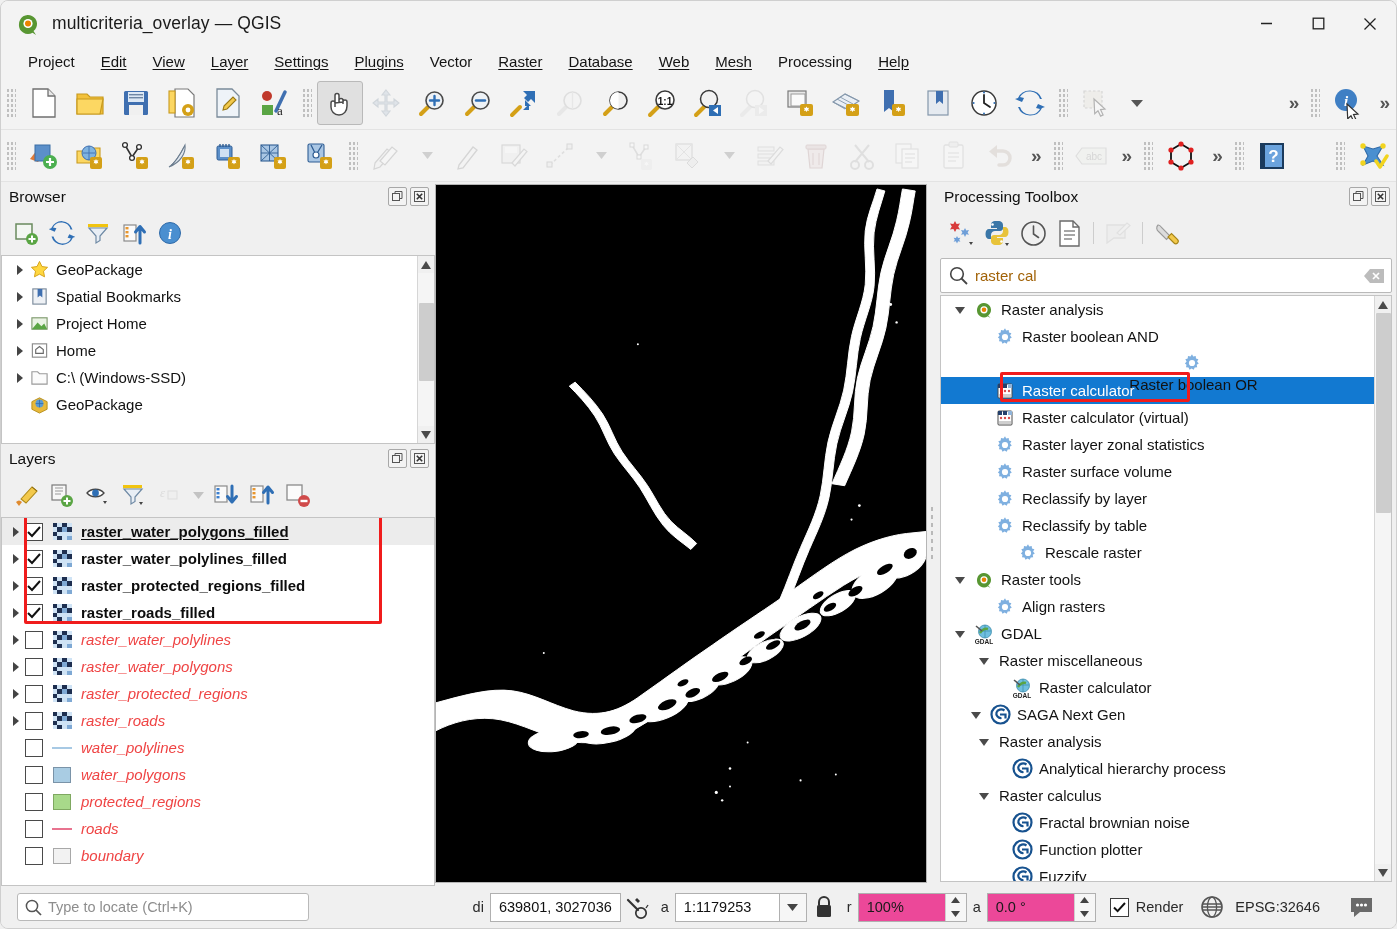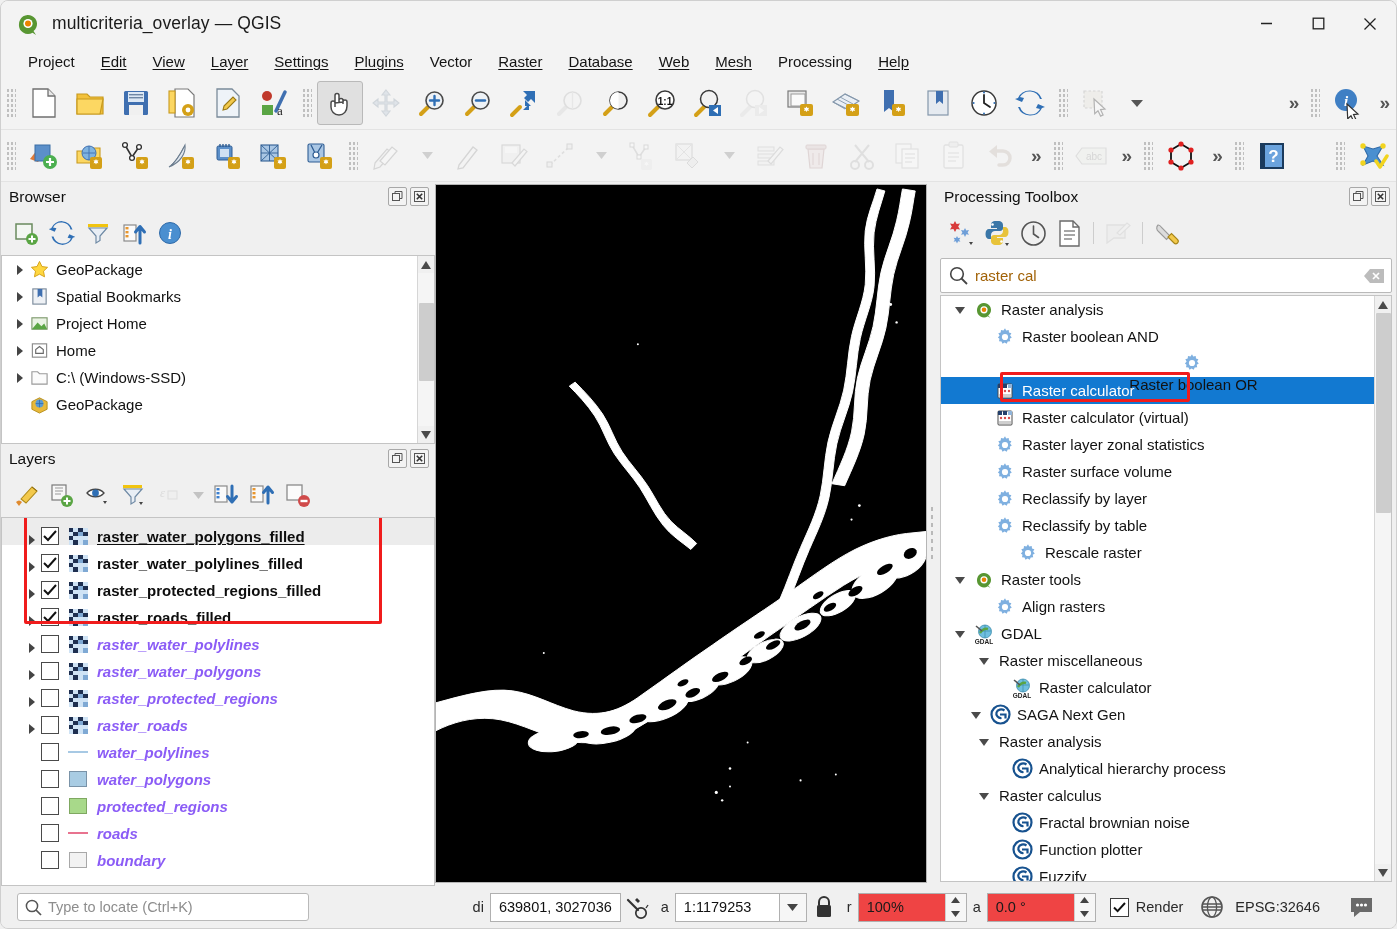--- a/index.html
+++ b/index.html
@@ -74,31 +74,31 @@
 
   
   .vsb { width:17px; flex:0 0 17px; background:#f0f0f0; border-left:1px solid #d6d6d6;
          display:flex; flex-direction:column; align-items:center; }
   .vsb-arrow { width:17px; height:17px; display:flex; align-items:center; justify-content:center;
                background:#f0f0f0; }
   .vsb-track { flex:1 1 auto; width:17px; position:relative; background:#f5f5f5; }
   .vsb-thumb { position:absolute; left:1px; width:15px; background:#cdcdcd; border-radius:1px; }
 
   
-  .lrow { display:flex; align-items:flex-end; height:27px; padding-left:20px; white-space:nowrap; }
+  .lrow { display:flex; align-items:center; height:27px; padding-left:4px; white-space:nowrap; }
   .lrow.sel { background:#ececec; }
   .chk { width:18px; height:18px; flex:0 0 18px; border:1px solid #4a4a4a; background:#fff;
          margin-right:8px; display:flex; align-items:center; justify-content:center; }
   .chk svg { display:block; }
   .lsym { width:22px; flex:0 0 22px; height:18px; margin-right:8px;
           display:flex; align-items:center; justify-content:center; }
   .llbl { font-size:15px; }
   .llbl.on { font-weight:bold; color:#0d0d0d; }
   .llbl.on.act { text-decoration:underline; text-underline-offset:2px; }
-  .llbl.off { font-style:italic; color:#8b5cf6; font-weight:bold; }
+  .llbl.off { font-style:italic; color:#ef4444; font-weight:normal; }
 
   .hl-box { position:absolute; border:3px solid #f01c1c; border-radius:2px; pointer-events:none; }
 
   
   .rsym { width:19px; height:17px; display:grid; grid-template-columns:repeat(4,1fr);
           grid-template-rows:repeat(4,1fr); }
   .rsym i { display:block; }
 
   
   .canvas-wrap { flex:1 1 auto; min-width:0; display:flex; flex-direction:column;
@@ -130,21 +130,21 @@
                background:#f0f0f0; padding:0 8px; gap:0; }
   .locate { width:292px; flex:0 0 292px; height:28px; display:flex; align-items:center;
             border:1px solid #b9b9b9; background:#fff; border-radius:3px; margin-left:8px; }
   .locate .li { width:30px; flex:0 0 30px; display:flex; align-items:center; justify-content:center; }
   .locate input { border:none; outline:none; flex:1 1 auto; font-size:14.5px;
                   font-family:"Liberation Sans",sans-serif; color:#111; background:transparent; }
   .locate input::placeholder { color:#8d8d8d; }
   .sb-lbl { font-size:14.5px; color:#2a2a2a; padding:0 6px; white-space:nowrap; }
   .sb-field { height:29px; border:1px solid #b0b0b0; background:#fff; display:flex;
               align-items:center; padding:0 8px; font-size:14.5px; color:#111; }
-  .sb-spin { height:29px; border:1px solid #b0b0b0; background:#ef4444; display:flex;
+  .sb-spin { height:29px; border:1px solid #b0b0b0; background:#ec4899; display:flex;
              align-items:stretch;text-align:right; }
   .sb-spin .val { display:flex; align-items:center; padding:0 8px; font-size:14.5px; min-width:86px; }
   .sb-spin .arrows { width:21px; border-left:1px solid #cfcfcf; display:flex;
                      flex-direction:column; background:#f6f6f6; }
   .sb-spin .arrows div { flex:1 1 50%; display:flex; align-items:center; justify-content:center; }
   .combo-arrow { width:27px; height:29px; border:1px solid #b0b0b0; border-left:none;
                  background:#f6f6f6; display:flex; align-items:center; justify-content:center; }
   .sb-ico { width:34px; display:flex; align-items:center; justify-content:center; }
   .sb-chk { width:19px; height:19px; border:1px solid #3c3c3c; background:#fff;
             display:flex; align-items:center; justify-content:center; margin-right:7px; }

